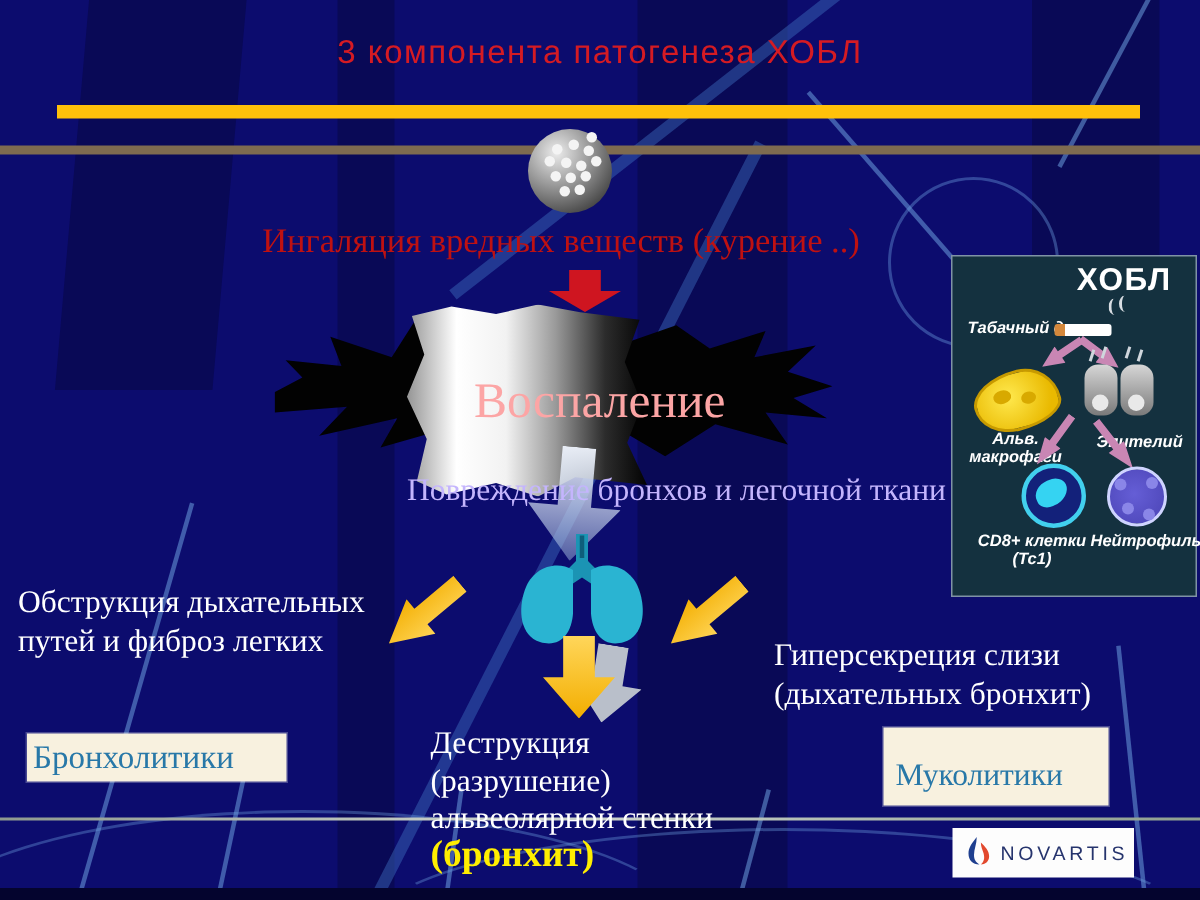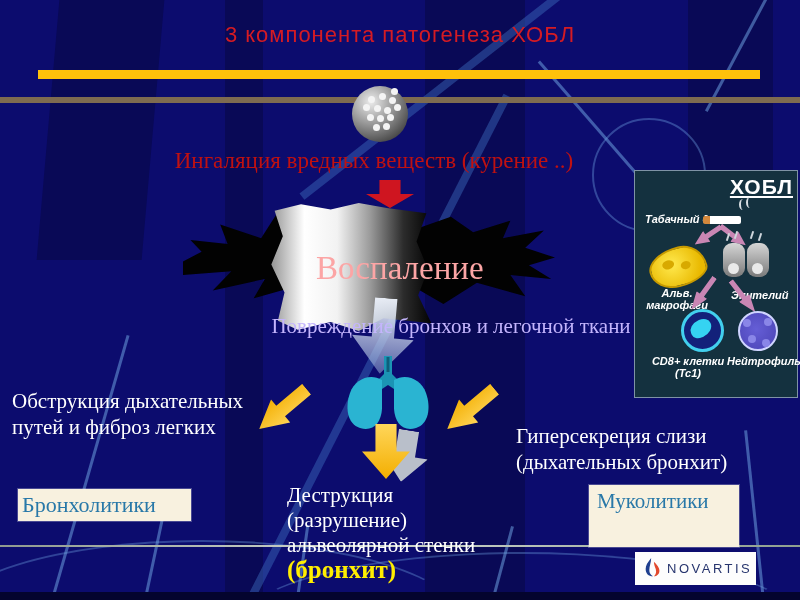--- a/index.html
+++ b/index.html
@@ -69,32 +69,32 @@
   
   .outcome{position:absolute; color:#ffffff; font-size:21px; line-height:26px; z-index:5;}
   .outcome.left{left:12px; top:388px;}
   .outcome.right{left:516px; top:423px;}
   .outcome.center{left:287px; top:483px; line-height:25px; z-index:5;}
   .emphysema{position:absolute; left:287px; top:556px; font-size:25px; font-weight:bold; color:#ffee00; z-index:5;}
   
   .drugbox{position:absolute; background:#f8f1df; color:#2878a8; z-index:6;
     font-size:22px; box-shadow:0 0 0 1px rgba(255,255,255,0.25);}
   .drugbox.bronch{left:18px; top:489px; width:169px; height:32px; line-height:32px; padding-left:4px;}
-  .drugbox.muko{left:589px; top:485px; width:150px; height:62px; font-size:21px; line-height:29px; padding:2px 0 0 8px; box-sizing:border-box;}
+  .drugbox.muko{left:589px; top:485px; width:150px; height:52px; font-size:21px; line-height:29px; padding:17px 0 0 8px; box-sizing:border-box;}
   
   .footer-line{position:absolute; left:0; top:545px; width:800px; height:2px; z-index:4;
     background:linear-gradient(90deg,#8f9a8f,#cfd6cf 45%,#8fa08f);}
   .novartis{position:absolute; left:635px; top:552px; width:121px; height:33px; background:#fdfdfd; z-index:9;}
   .novartis .word{position:absolute; left:32px; top:9px; font-family:"Liberation Sans","DejaVu Sans",sans-serif;
     font-size:13px; letter-spacing:2.5px; color:#26346d;}
   .novartis svg{position:absolute; left:7px; top:4px;}
   
   .panel{position:absolute; left:634px; top:170px; width:162px; height:226px; background:#14313f;
     border:1px solid #7f93a6; z-index:7; font-family:"Liberation Sans","DejaVu Sans",sans-serif; color:#fff;}
-  .panel .ptitle{position:absolute; right:4px; top:4px; font-size:21px; font-weight:bold; letter-spacing:1px;text-decoration:underline;}
+  .panel .ptitle{position:absolute; right:16px; top:4px; font-size:21px; font-weight:bold; letter-spacing:1px;}
   .plabel{position:absolute; font-size:11px; font-weight:bold; font-style:italic; white-space:nowrap;}
   .cig{position:absolute; left:68px; top:45px; width:38px; height:8px; border-radius:2px;
     background:linear-gradient(90deg,#d4883c 0 18%,#ffffff 18%);}
   .smoke{position:absolute; width:6px; height:11px; border-left:2px solid #d8dde2; border-radius:60%;}
   .slash{position:absolute; width:2px; height:8px; background:#cfd6dc; transform:rotate(18deg);}
   .parrow{position:absolute; background:#c986b4; clip-path:polygon(0 30%,55% 30%,55% 0,100% 50%,55% 100%,55% 70%,0 70%);}
   .macrophage{position:absolute; left:14px; top:76px; width:54px; height:36px;
     background:radial-gradient(circle at 40% 40%, #ffe94e, #e9b900 75%); border:2px solid #c79a00;
     border-radius:58% 42% 55% 45% / 48% 62% 38% 52%; transform:rotate(-14deg);}
   .macrophage i{position:absolute; border-radius:50%; background:#d8a900;}

